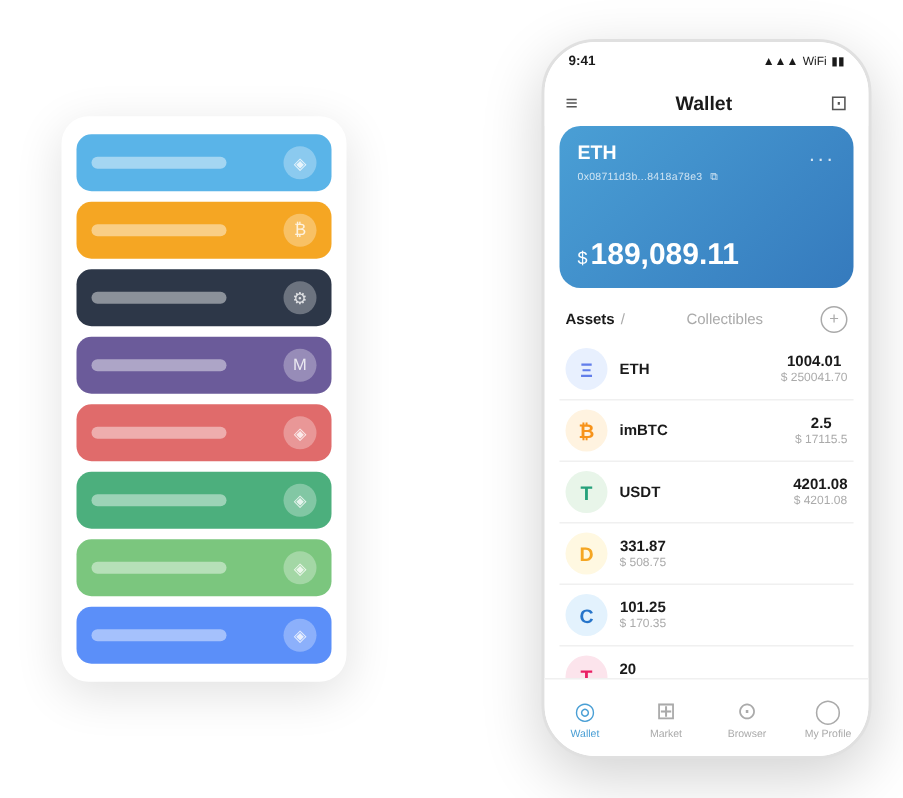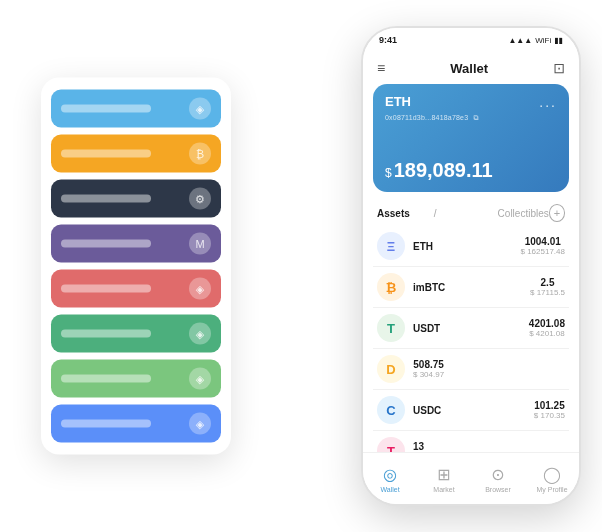--- a/index.html
+++ b/index.html
@@ -195,21 +195,21 @@
     }
     .assets-header {
       display: flex;
       align-items: center;
       justify-content: space-between;
       padding: 4px 14px 4px 14px;
       flex-shrink: 0;
     }
     .assets-tabs {
       display: flex;
-      gap: 24px;
+      gap: 4px;
       align-items: center;
     }
     .assets-tab {
       font-size: 10px;
       color: #1a1a1a;
       font-weight: 600;
       cursor: pointer;
     }
     .assets-tab-sep {
       font-size: 10px;
@@ -400,21 +400,21 @@
         </div>
         <div class="assets-add-icon">+</div>
       </div>
 
       <div class="asset-list">
       <div class="asset-item">
       <div class="asset-icon icon-eth">Ξ</div>
       <span class="asset-name">ETH</span>
       <div class="asset-amounts">
         <div class="asset-primary">1004.01</div>
-        <div class="asset-secondary">$ 162517.48</div>
+        <div class="asset-secondary">$ 250041.70</div>
       </div>
     </div>
           <div class="asset-item">
       <div class="asset-icon icon-imbtc">₿</div>
       <span class="asset-name">imBTC</span>
       <div class="asset-amounts">
         <div class="asset-primary">2.5</div>
         <div class="asset-secondary">$ 17115.5</div>
       </div>
     </div>
@@ -422,36 +422,35 @@
       <div class="asset-icon icon-usdt">T</div>
       <span class="asset-name">USDT</span>
       <div class="asset-amounts">
         <div class="asset-primary">4201.08</div>
         <div class="asset-secondary">$ 4201.08</div>
       </div>
     </div>
           <div class="asset-item">
       <div class="asset-icon icon-dai">D</div>
       <div class="asset-amounts">
-        <div class="asset-primary">508.75</div>
-        <div class="asset-secondary">$ 304.97</div>
+        <div class="asset-primary">331.87</div>
+        <div class="asset-secondary">$ 508.75</div>
       </div>
     </div>
           <div class="asset-item">
       <div class="asset-icon icon-usdc">C</div>
-      <span class="asset-name">USDC</span>
       <div class="asset-amounts">
         <div class="asset-primary">101.25</div>
         <div class="asset-secondary">$ 170.35</div>
       </div>
     </div>
           <div class="asset-item">
       <div class="asset-icon icon-tft">T</div>
       <div class="asset-amounts">
-        <div class="asset-primary">13</div>
+        <div class="asset-primary">20</div>
         <div class="asset-secondary">0</div>
       </div>
     </div>
         </div>
     </div>
 
     <div class="bottom-nav">
     <div class="nav-item">
       <span class="nav-icon nav-icon-active">◎</span>
       <span class="nav-label-active">Wallet</span>

